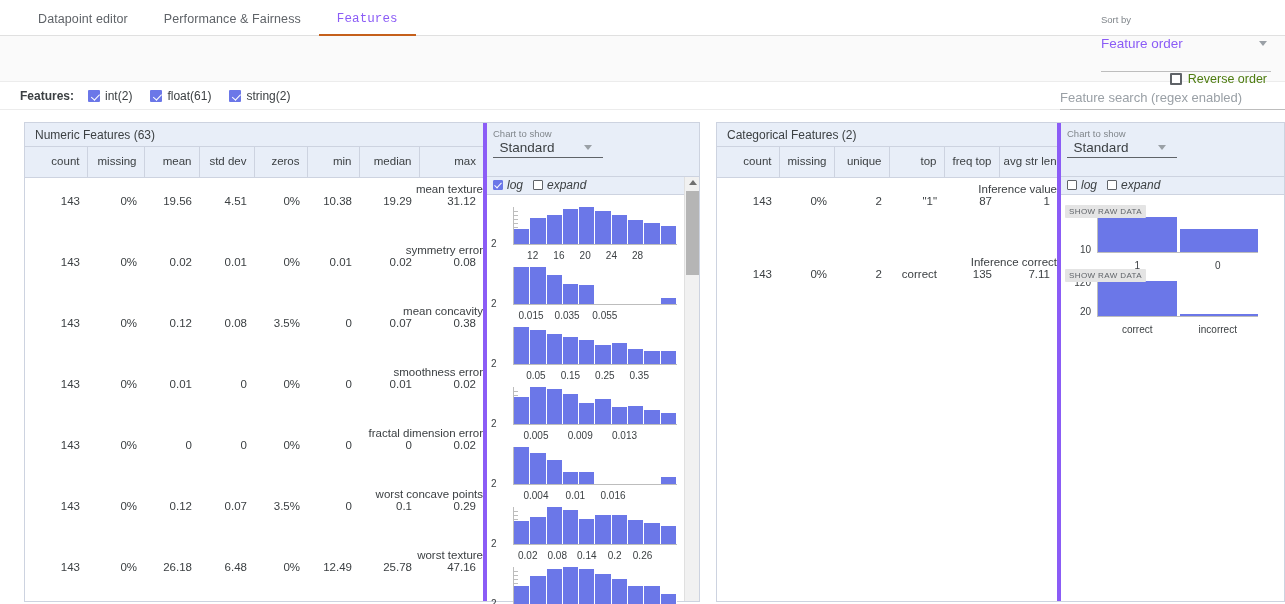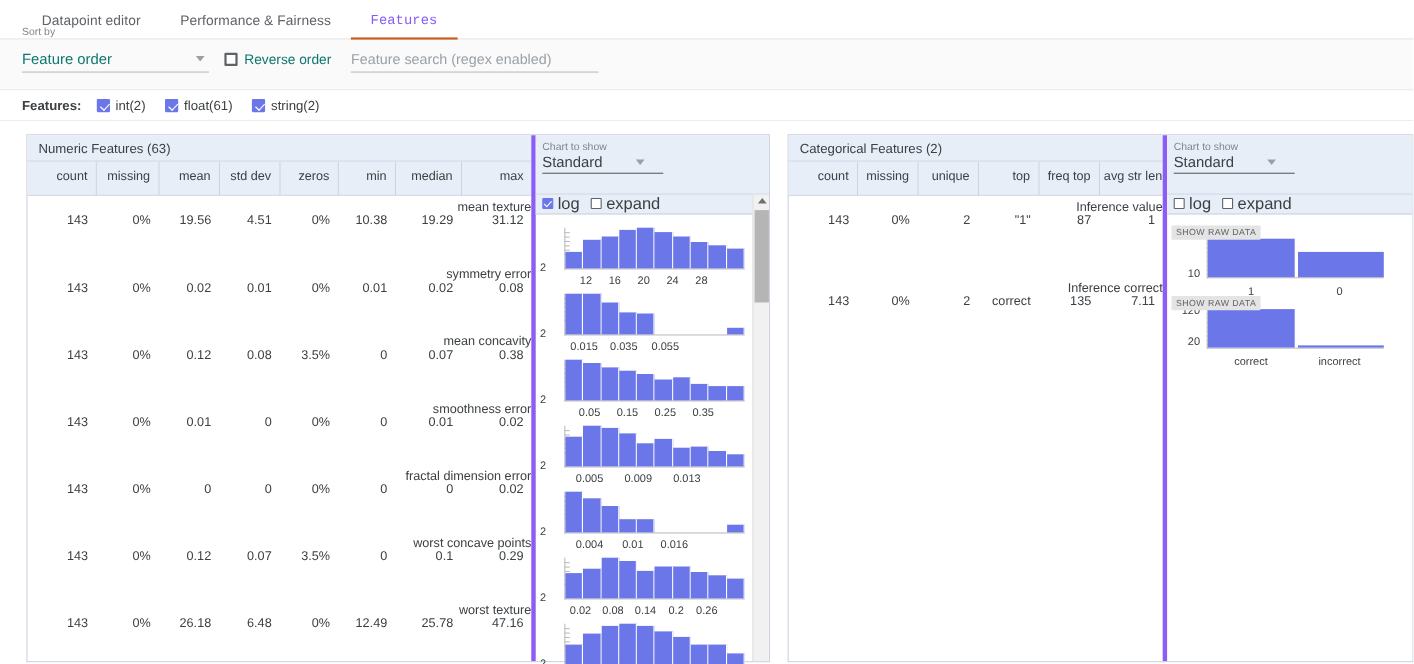--- a/index.html
+++ b/index.html
@@ -38,32 +38,33 @@
     height: 2px;
     background: #c5601b;
   }
 
   
   .sortbar {
     height: 46px;
     background: #fafafa;
     border-bottom: 1px solid #ececec;
     display: flex;
-    align-items: center;
+    align-items: flex-end;
     padding: 0 0 6px 20px;
+    flex-direction: column;
   }
   .sortgroup { position: relative; width: 170px; margin-right: 14px; }
   .sortlabel {
     font-size: 9.5px; color: #80868b;
     position: absolute; top: -22px; left: 0;
   }
   .sortselect {
-    font-size: 13.5px; color: #0f766e;
+    font-size: 13.5px; color: #8b5cf6;
     border-bottom: 1px solid #bdbdbd;
-    padding-bottom: 4px;
+    padding-bottom: 20px;
     display: flex; align-items: center; justify-content: space-between;
     cursor: pointer;
   }
   .caret {
     width: 0; height: 0;
     border-left: 4.5px solid transparent;
     border-right: 4.5px solid transparent;
     border-top: 5px solid #9aa0a6;
     margin-right: 4px;
   }
@@ -85,21 +86,21 @@
     content: "";
     position: absolute;
     left: 2.5px; top: 0px;
     width: 3.5px; height: 7px;
     border: solid #fff;
     border-width: 0 1.7px 1.7px 0;
     transform: rotate(43deg);
   }
   .reverse-wrap {
     display: flex; align-items: center; gap: 6px;
-    font-size: 12.5px; color: #0f766e;
+    font-size: 12.5px; color: #4d7c0f;
     padding-bottom: 4px; margin-right: 18px;
     cursor: pointer;
   }
   .searchinput {
     width: 225px;
     font-size: 13px; color: #9aa0a6;
     border-bottom: 1px solid #bdbdbd;
     padding-bottom: 4px;
   }
 
@@ -179,39 +180,39 @@
   
   .chartcol { position: relative; flex: 1; border-left: 4px solid #8b5cf6; }
   .chart-header {
     background: #e8eef8;
     border-bottom: 1px solid #cdd3e0;
     padding: 5px 0 0 6px;
     height: 54px;
   }
   .chart-header .cto { font-size: 9.5px; color: #80868b; line-height: 11px; }
   .chart-select {
-    display: flex; align-items: center; justify-content: flex-start;
+    display: flex; align-items: center; justify-content: center;
     gap: 30px;
     font-size: 13.5px; color: #3c4043;
     border-bottom: 1px solid #5f6368;
     width: 110px;
     padding-bottom: 2px;
     margin-top: 1px;
     cursor: pointer;
   }
   .chart-opts {
     display: flex; align-items: center; gap: 4px;
     background: #e8eef8;
     padding: 2px 0 3px 6px;
     border-bottom: 1px solid #cdd3e0;
     height: 18px;
   }
   .chart-opts .cb { width: 10px; height: 10px; border-width: 1.6px; }
   .chart-opts .cb.checked::after { left: 2px; top: -0.5px; width: 3px; height: 6px; border-width: 0 1.5px 1.5px 0; }
-  .chart-opts label { font-size: 15px; color: #3c4043; margin-right: 6px; cursor: pointer; }
+  .chart-opts label { font-size: 12px; color: #3c4043; margin-right: 6px; cursor: pointer; font-style: italic; }
 
   .charts-scroll {
     position: relative;
     overflow: hidden;
     height: 100%;
   }
 
   .hist { position: relative; height: 60px; margin-top: 0px; }
   .hist-ylabel {
     position: absolute; left: 4px; bottom: 16px;

